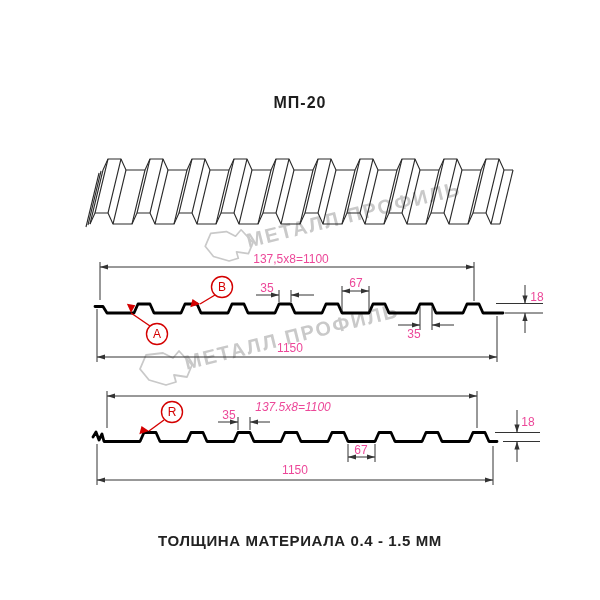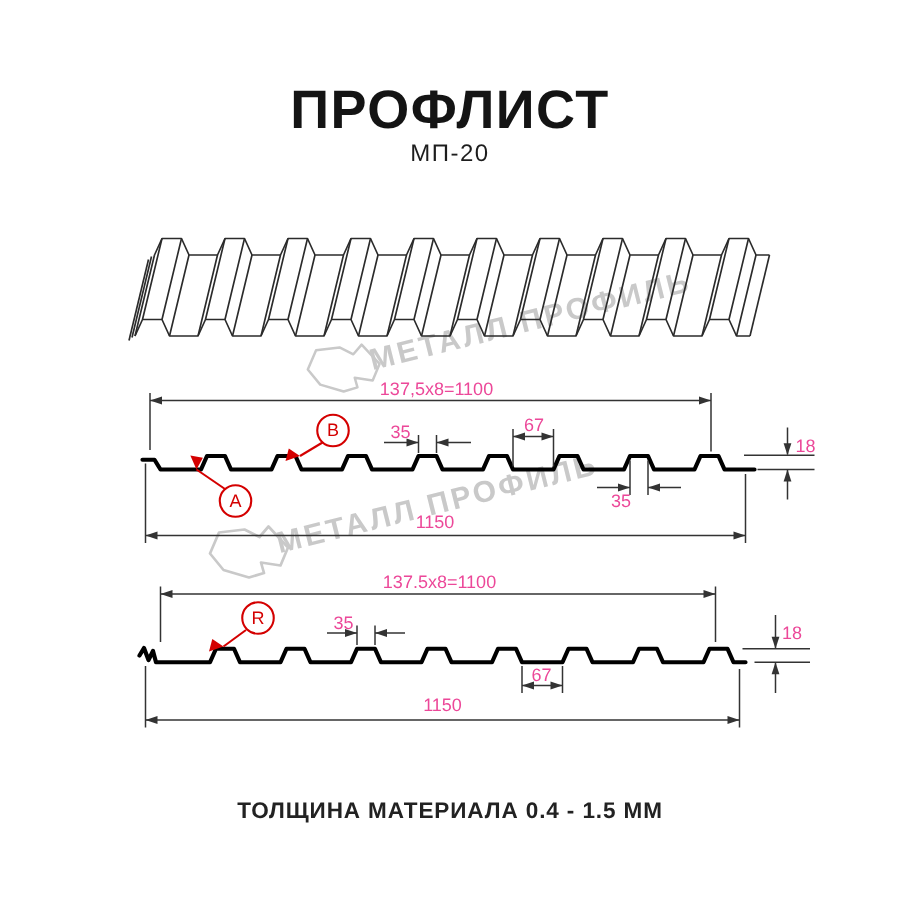--- a/index.html
+++ b/index.html
@@ -1,21 +1,21 @@
 <!DOCTYPE html>
 <html><head>
 <meta charset="utf-8">
 <style>
   html,body{margin:0;padding:0;background:#fff;}
   #canvas{position:relative;width:600px;height:600px;background:#ffffff;overflow:hidden;
           font-family:"Liberation Sans", sans-serif;}
   .title{position:absolute;left:0;top:52px;width:600px;text-align:center;
          font-size:36px;font-weight:800;letter-spacing:1px;color:#141414;}
   .subtitle{position:absolute;left:0;top:94px;width:600px;text-align:center;
-            font-size:16px;font-weight:400;letter-spacing:1px;color:#1d1d1d;}
+            font-size:16px;font-weight:700;letter-spacing:1px;color:#1d1d1d;}
   .footer{position:absolute;left:0;top:532px;width:600px;text-align:center;
           font-size:15px;font-weight:600;letter-spacing:.6px;color:#222;}
   .wm-text{position:absolute;color:#c9c9c9;font-size:20px;font-weight:700;
            letter-spacing:2px;transform:rotate(-14deg);transform-origin:0 50%;
            white-space:nowrap;}
   .dim{position:absolute;font-size:12px;color:#ec4899;transform:translate(-50%,-50%);
        white-space:nowrap;background:transparent;}
   .marker-letter{position:absolute;font-size:12px;font-weight:500;color:#d40000;
                  transform:translate(-50%,-52%);}
   svg{position:absolute;left:0;top:0;}
@@ -136,33 +136,32 @@
       <line class="thin" x1="517" y1="441.5" x2="517" y2="462"></line>
       <path class="arr" d="M517,432.5 l-2.6,-8 l5.2,0 z"></path>
       <path class="arr" d="M517,441.5 l-2.6,8 l5.2,0 z"></path>
 
       <circle class="red" cx="172" cy="412" r="10.5"></circle>
       <line class="red" x1="164" y1="420" x2="149" y2="431"></line>
       <path d="M149,431 l10,2 l-6,6 z" fill="#d40000" transform="rotate(150 149 431)"></path>
     </g>
   </svg>
 
-  <div class="title">ПРОФЛИСТ</div>
   <div class="subtitle">МП-20</div>
 
   <span class="dim" style="left:291px;top:259px;">137,5x8=1100</span>
   <span class="dim" style="left:290px;top:348px;">1150</span>
   <span class="dim" style="left:267px;top:288px;">35</span>
   <span class="dim" style="left:356px;top:283px;">67</span>
   <span class="dim" style="left:414px;top:334px;">35</span>
   <span class="dim" style="left:537px;top:297px;">18</span>
   <span class="marker-letter" style="left:157px;top:334px;">A</span>
   <span class="marker-letter" style="left:222px;top:287px;">B</span>
 
-  <span class="dim" style="left:293px;top:388px;">137.5x8=1100</span>
+  <span class="dim" style="left:293px;top:407px;font-style:italic;">137.5x8=1100</span>
   <span class="dim" style="left:295px;top:470px;">1150</span>
   <span class="dim" style="left:229px;top:415px;">35</span>
   <span class="dim" style="left:361px;top:450px;">67</span>
   <span class="dim" style="left:528px;top:422px;">18</span>
   <span class="marker-letter" style="left:172px;top:412px;">R</span>
 
   <div class="footer">ТОЛЩИНА МАТЕРИАЛА 0.4 - 1.5 ММ</div>
 </div>
 
 </body></html>

